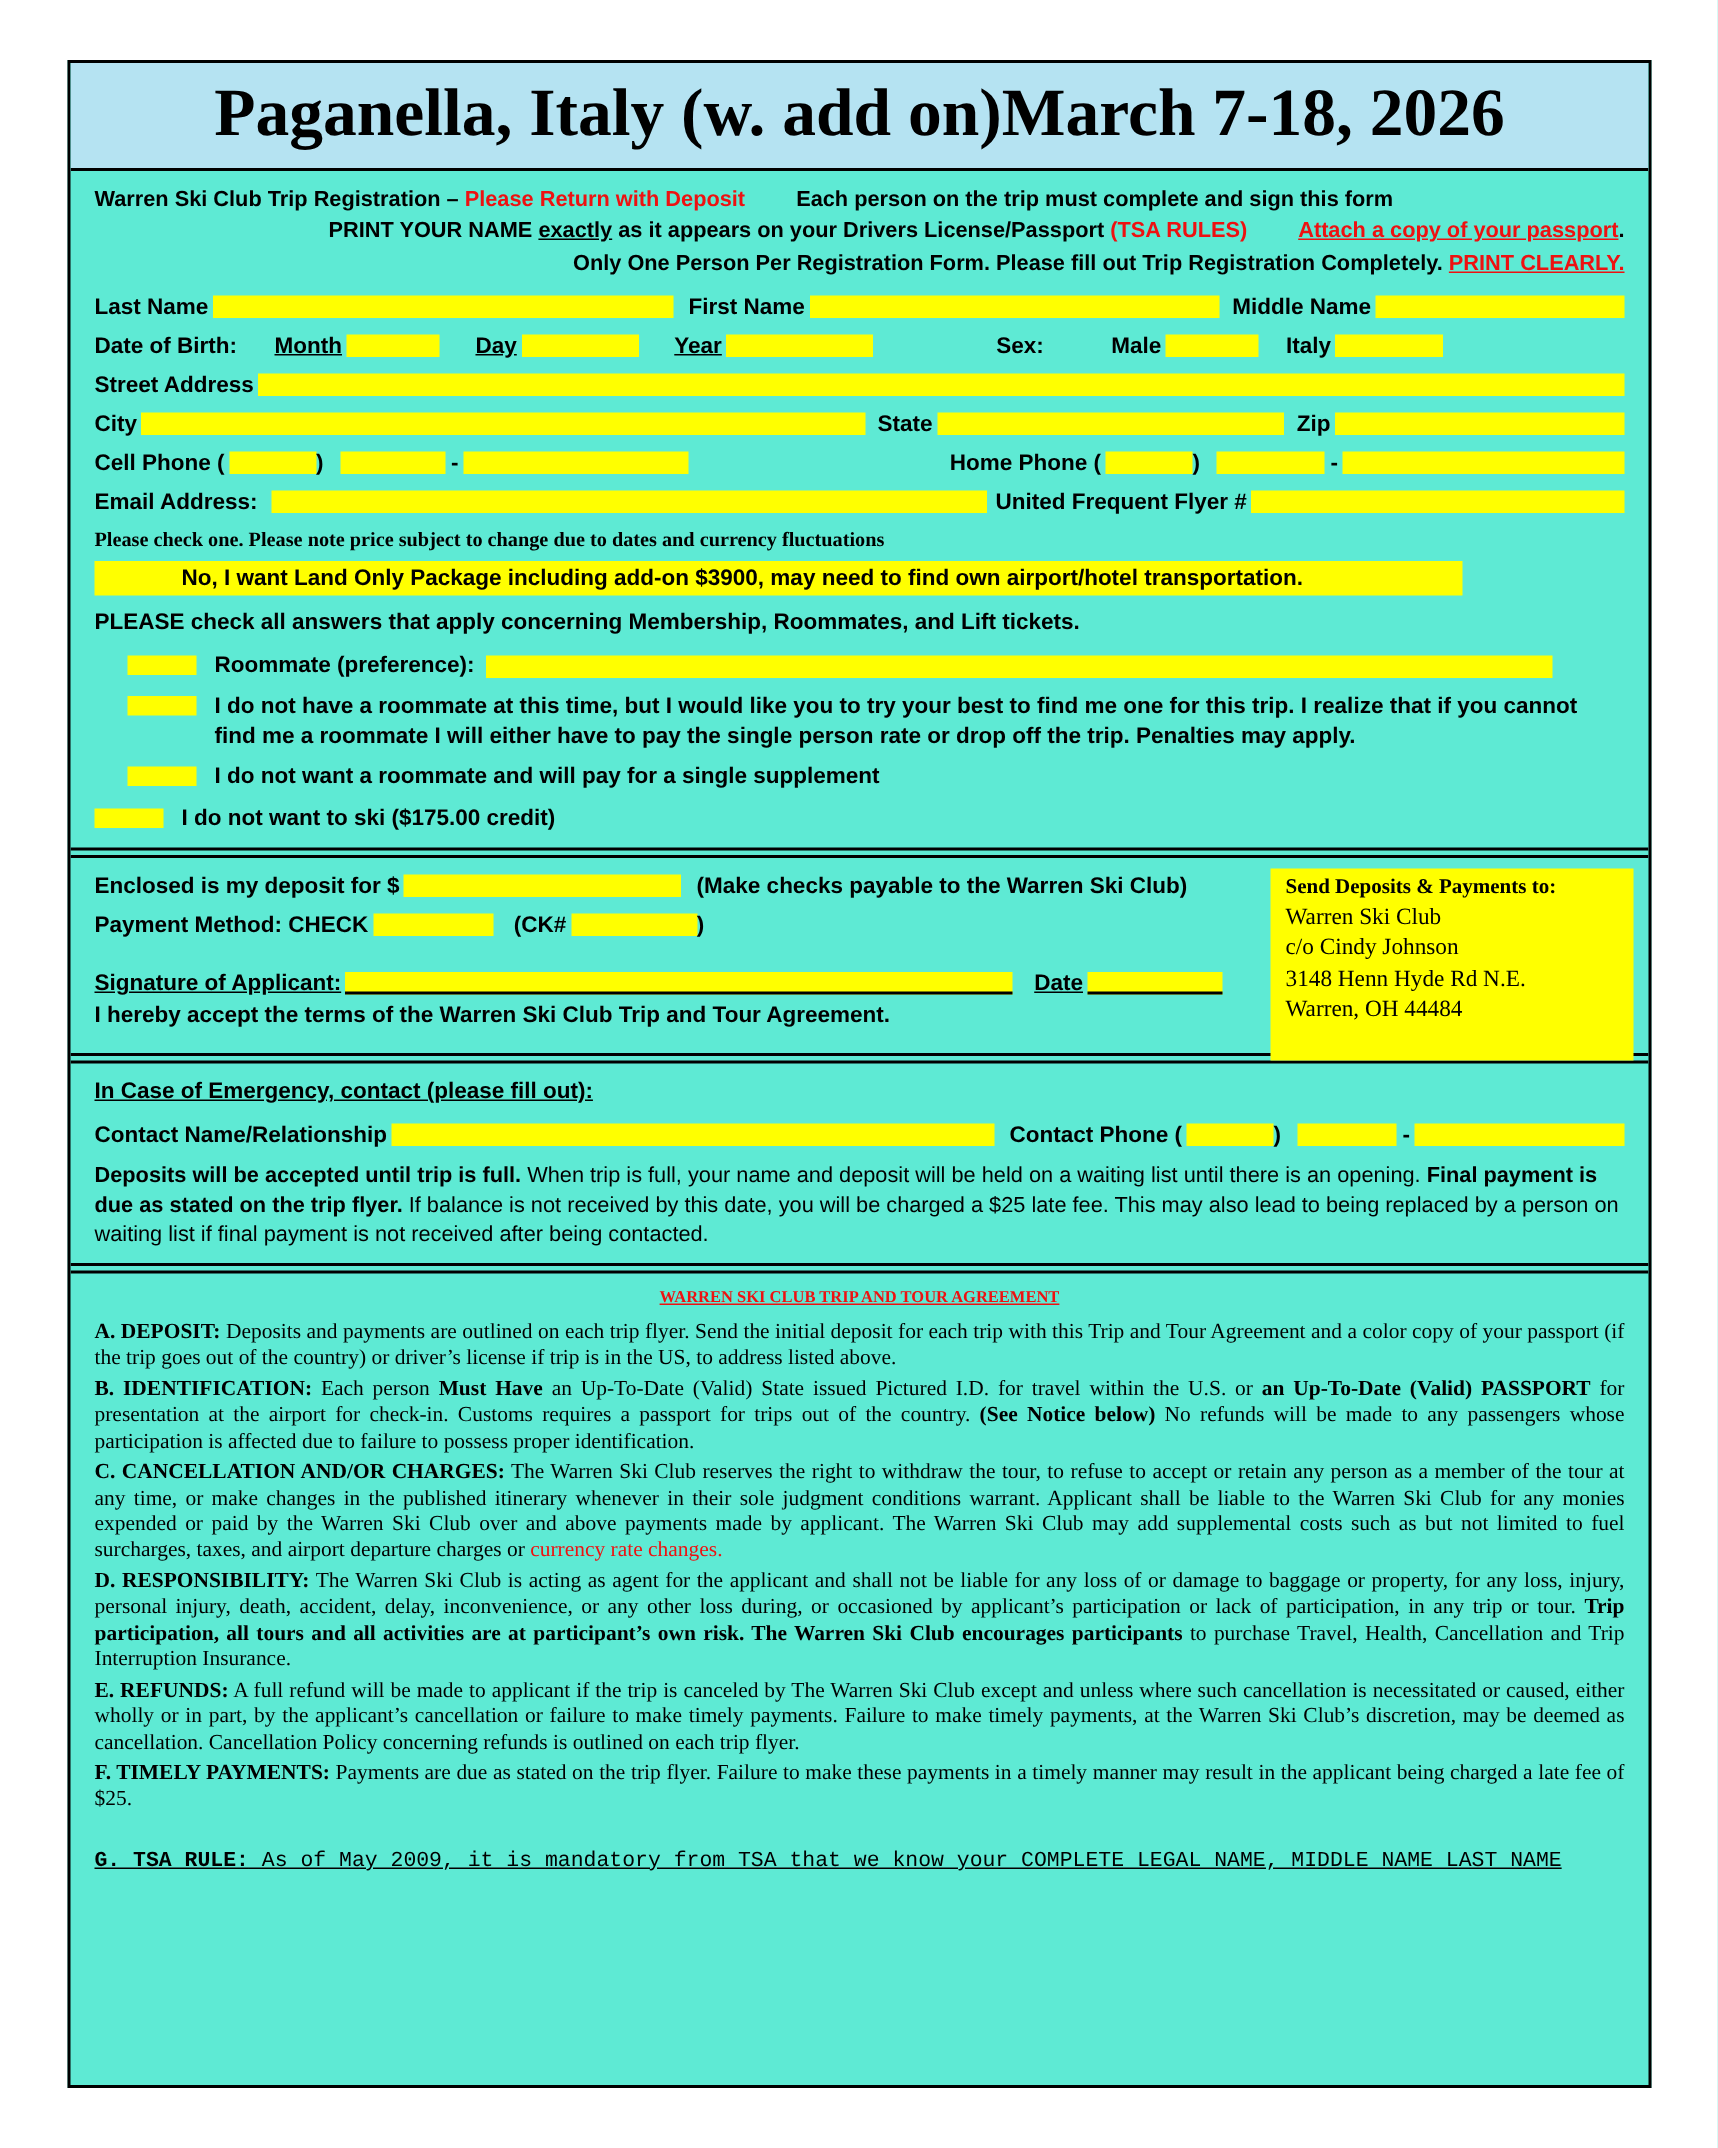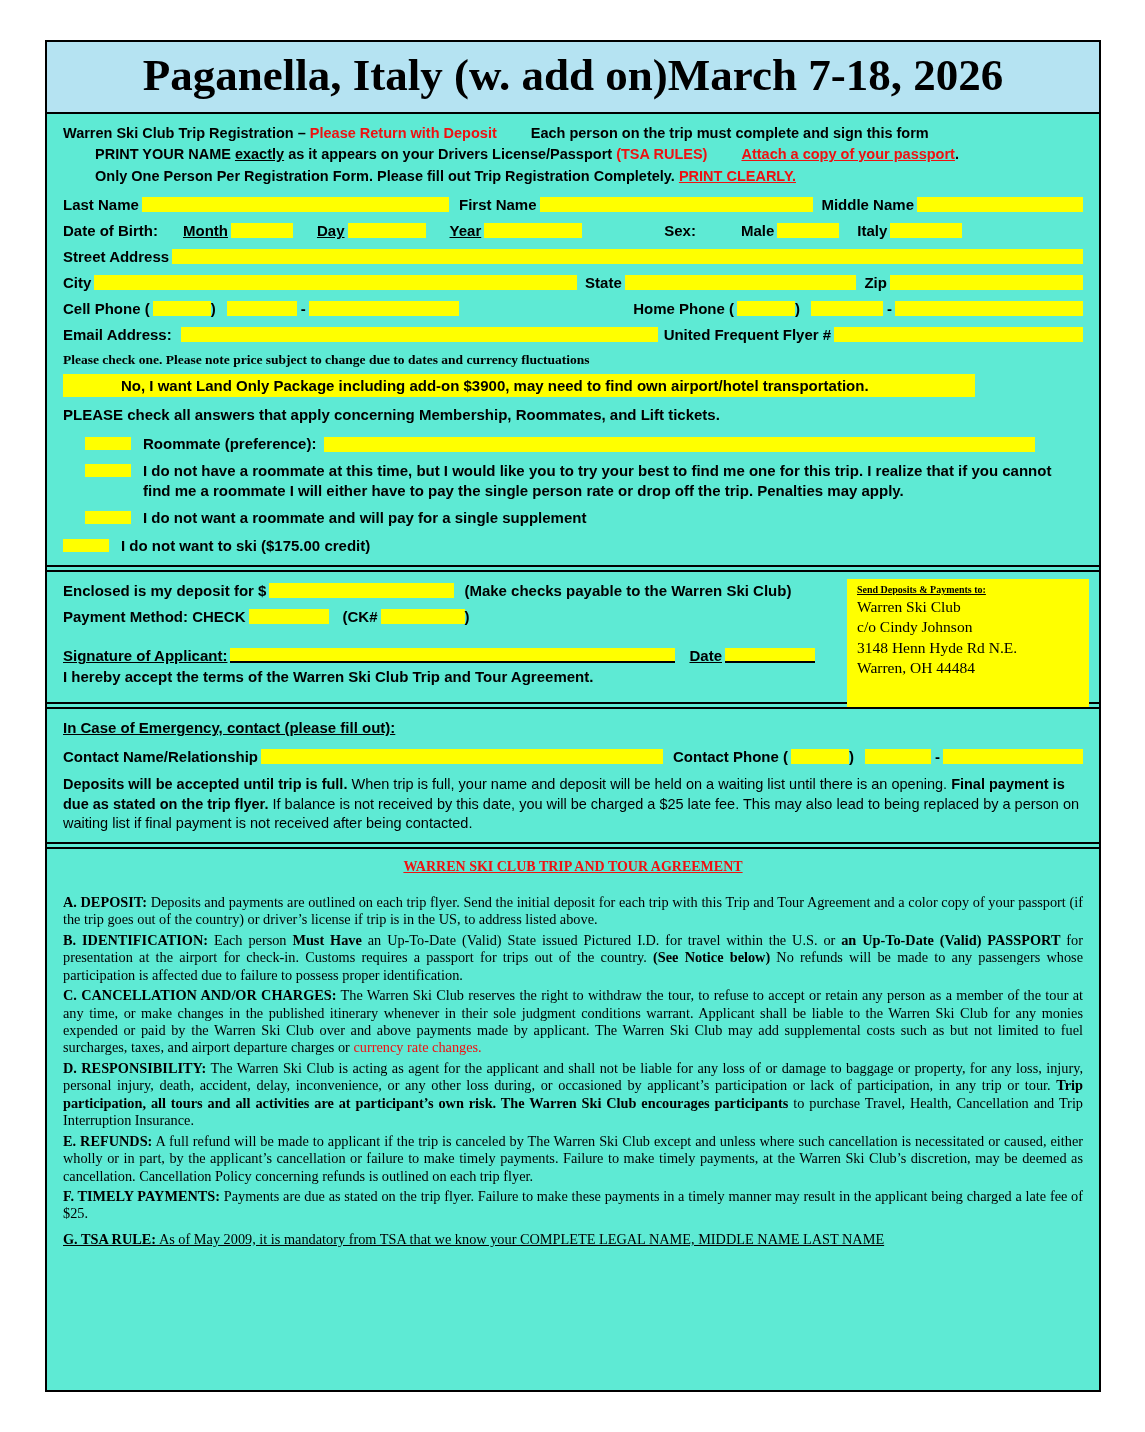--- a/index.html
+++ b/index.html
@@ -16,21 +16,21 @@
   .titlebar {
     background:#b5e3f2; border-bottom:2px solid #000;
     text-align:center; padding:9px 4px 11px;
   }
   .titlebar h1 {
     font-family:"Liberation Serif", serif; font-weight:bold;
     font-size:45px; letter-spacing:0; line-height:1.1;
   }
   
   .intro { padding:9px 16px 4px; font-size:14.5px; font-weight:bold; line-height:1.5; }
-  .intro .ind { padding-left:32px; }
+  .intro .ind { padding-left:32px;text-align:right; }
   .red { color:#ee1111; }
   .u { text-decoration:underline; }
   .gapL { margin-left:34px; }
   
   .rows { padding:4px 16px 0; }
   .row { display:flex; align-items:center; margin-bottom:9px; font-size:15px; font-weight:bold; }
   .row .lbl { white-space:nowrap; margin-right:3px; }
   .blank { display:inline-block; height:15px; background:#ffff00; flex:none; }
   .grow { flex:1 1 0; }
   
@@ -45,37 +45,37 @@
   
   .divider { border-top:2px solid #000; border-bottom:2px solid #000; height:7px; }
   
   .deposit { position:relative; padding:10px 16px 8px; }
   .deposit .left { padding-right:268px; }
   .sendbox {
     position:absolute; top:7px; right:10px; width:242px; min-height:128px;
     background:#ffff00; padding:5px 10px 6px;
     font-family:"Liberation Serif", serif;
   }
-  .sendbox .h { font-weight:bold; font-size:10px; margin-bottom:2px;text-decoration:underline; }
+  .sendbox .h { font-weight:bold; font-size:14px; margin-bottom:2px; }
   .sendbox .l { font-size:15.5px; line-height:1.3; }
   .sig-blank { border-bottom:2px solid #000; }
   
   .emergency { padding:10px 16px 8px; }
   .em-head { font-size:15px; font-weight:bold; text-decoration:underline; margin-bottom:12px; }
   .em-para { font-size:14.5px; line-height:1.35; margin-top:10px; }
   .b { font-weight:bold; }
   
   .agreement { padding:10px 16px 8px; font-family:"Liberation Serif", serif; }
   .agr-head {
-    text-align:center; color:#ee1111; font-weight:bold; font-size:14px;
-    text-decoration:underline; margin-bottom:19px; font-family:"Liberation Serif", serif;
+    text-align:center; color:#ee1111; font-weight:bold; font-size:11px;
+    text-decoration:underline; margin-bottom:9px; font-family:"Liberation Serif", serif;
   }
   .agr { font-size:14.3px; line-height:1.22; text-align:justify; margin-bottom:3px; }
   .agr .lead { font-weight:bold; }
-  .agr-g { margin-top:8px; text-align:left; }
+  .agr-g { margin-top:24px; text-align:left;font-family:Liberation Mono, monospace; }
 </style>
 </head>
 <body>
 
 <div class="page">
 
   <div class="titlebar">
     <h1>Paganella, Italy (w. add on)March 7-18, 2026</h1>
   </div>
 

